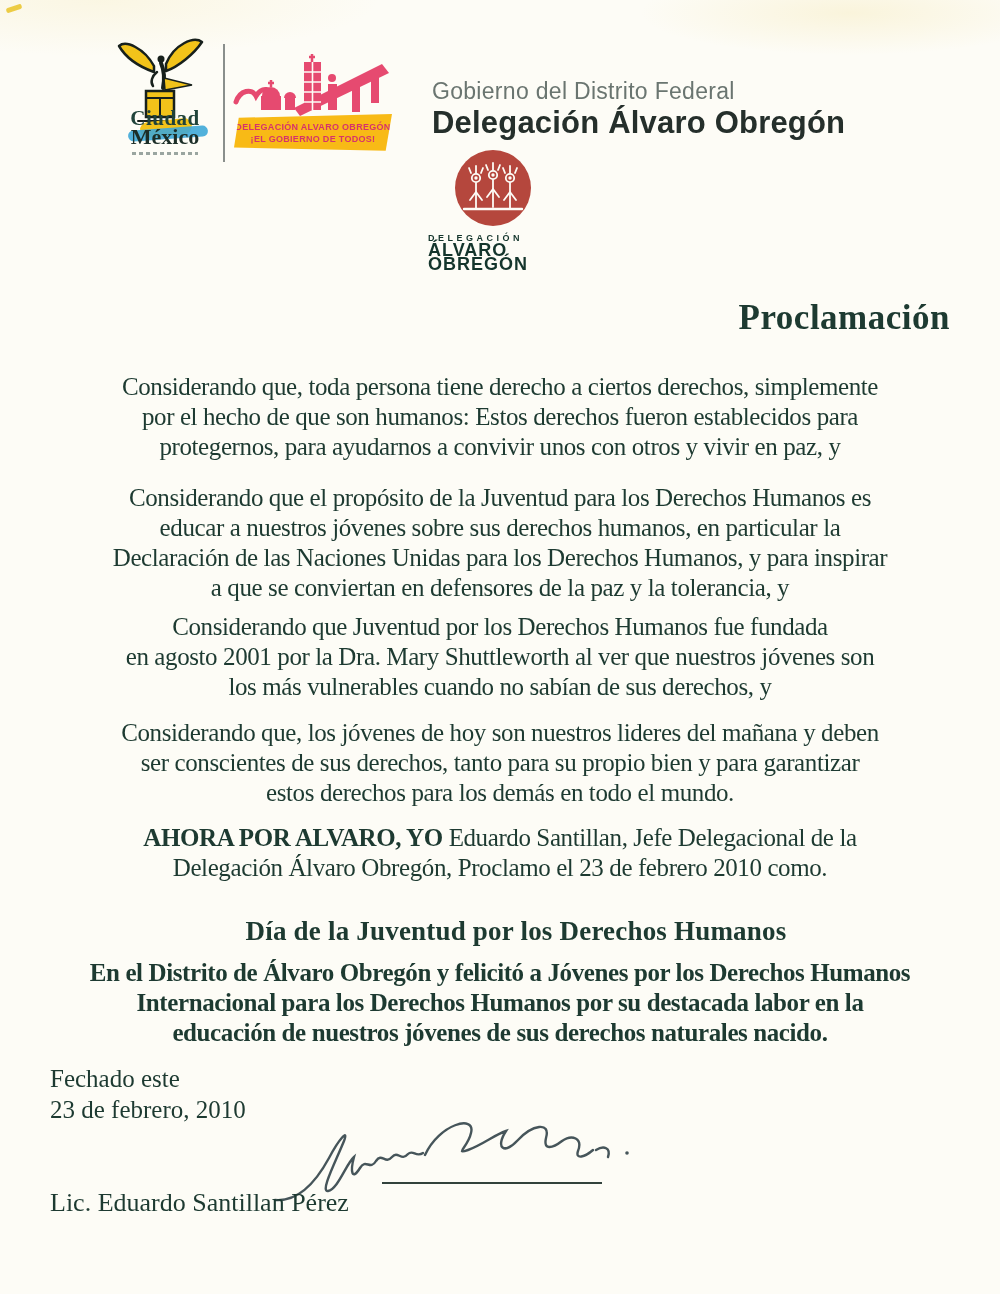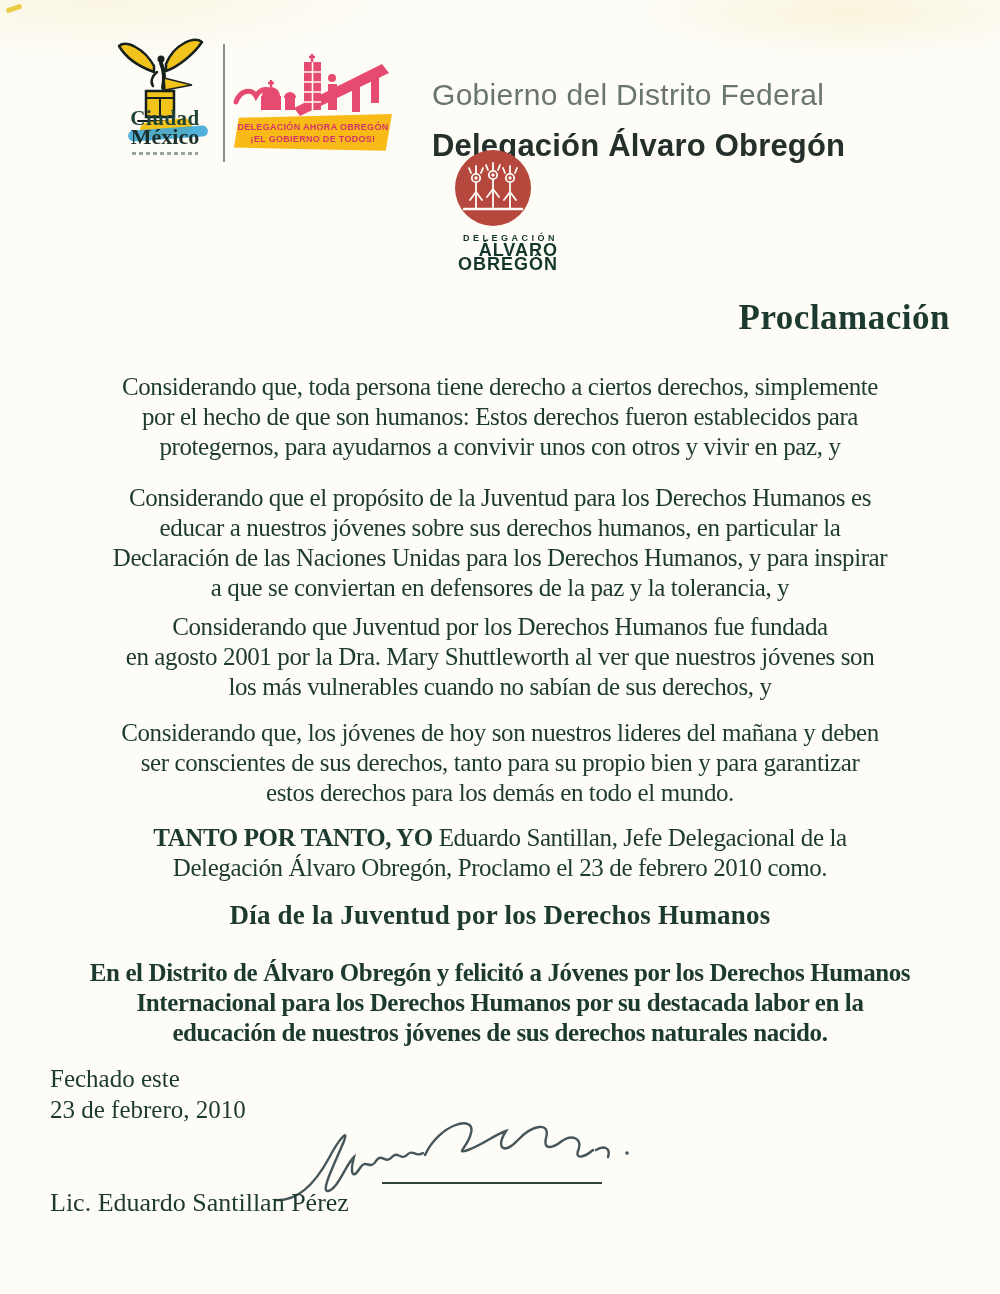--- a/index.html
+++ b/index.html
@@ -30,39 +30,39 @@
   .header-divider { position:absolute; left:223px; top:44px; width:2px; height:118px; background:#8a8f8c; }
 
   .logo-delegacion { position:absolute; left:232px; top:50px; width:162px; height:110px; }
   .banner { position:absolute; left:2px; top:64px; width:158px; height:38px;
     background:#f8ba16; clip-path:polygon(3% 10%, 100% 0%, 96% 97%, 0% 88%);
     display:flex; flex-direction:column; justify-content:center; align-items:center; gap:2px;
     font-family:"Liberation Sans",sans-serif; font-weight:bold; color:#d6336b; }
   .banner div { font-size:9px; line-height:10px; letter-spacing:.3px; white-space:nowrap; }
 
   .gov-text { position:absolute; left:432px; top:78px; font-family:"Liberation Sans","DejaVu Sans",sans-serif; }
-  .gov-line { font-size:30px; color:#6a7570; letter-spacing:.3px; }
-  .delegation-line { font-size:31px; font-weight:bold; color:#252f2b; margin-top:16px; letter-spacing:.2px; }
-
-  
-  .seal { position:absolute; left:428px; top:148px; width:130px; text-align:right; }
+  .gov-line { font-size:23px; color:#6a7570; letter-spacing:.3px; }
+  .delegation-line { font-size:31px; font-weight:bold; color:#252f2b; margin-top:0; letter-spacing:.2px; }
+
+  
+  .seal { position:absolute; left:428px; top:148px; width:130px; text-align:left; }
   .seal svg { display:block; margin:0 auto; }
   .seal-text { margin-top:5px; font-family:"Liberation Sans","DejaVu Sans",sans-serif;
     font-weight:bold; color:#14352c; }
   .seal-l1 { font-size:9px; letter-spacing:3.5px; }
   .seal-l2, .seal-l3 { font-size:18px; letter-spacing:1px; line-height:14px; }
 
   
   .title { position:absolute; left:50px; top:298px; width:900px; margin:0; text-align:right;
     font-size:35px; font-weight:bold; letter-spacing:.5px; }
   .body-par { position:absolute; left:50px; width:900px; margin:0; text-align:center;
     font-size:25px; line-height:30px; letter-spacing:-0.4px; white-space:pre-line; }
   .p1 { top:372px; } .p2 { top:483px; } .p3 { top:612px; } .p4 { top:718px; }
   .p5 { top:823px; } .p6 { top:958px;font-weight:bold; }
-  .day-heading { position:absolute; left:50px; top:900px; width:900px; margin:0; text-align:center;
+  .day-heading { position:absolute; left:50px; top:900px; width:900px; margin:16px; text-align:center;
     font-size:27px; font-weight:bold; letter-spacing:.2px; }
   .dated { position:absolute; left:50px; top:1063px; width:900px; 
     font-size:25px; line-height:31px; }
 
   
   .signature-svg { position:absolute; left:265px; top:1108px; }
   .sig-line { position:absolute; left:382px; top:1182px; width:220px; height:2px; background:#32423c; }
   .signatory { position:absolute; left:50px; top:1188px; width:900px; text-align:left; font-size:26px; }
 </style>
 </head>
@@ -120,21 +120,21 @@
 
           <rect x="120" y="36" width="8" height="26" stroke="none"></rect>
           <rect x="139" y="27" width="8" height="26" stroke="none"></rect>
         </g>
 
         <g stroke="#fdfcf6" stroke-width="1.6">
           <path d="M72 22 L89 22 M72 32 L89 32 M72 42 L89 42 M72 52 L89 52 M80.5 12 L80.5 60"></path>
         </g>
       </svg>
       <div class="banner">
-        <div>DELEGACIÓN AHORA OBREGÓN</div>
+        <div>DELEGACIÓN ALVARO OBREGÓN</div>
         <div>¡EL GOBIERNO DE TODOS!</div>
       </div>
     </div>
 
     <div class="gov-text">
       <div class="gov-line">Gobierno del Distrito Federal</div>
       <div class="delegation-line">Delegación Álvaro Obregón</div>
     </div>
   </div>
 
@@ -182,21 +182,21 @@
 educar a nuestros jóvenes sobre sus derechos humanos, en particular la
 Declaración de las Naciones Unidas para los Derechos Humanos, y para inspirar
 a que se conviertan en defensores de la paz y la tolerancia, y</p>
   <p class="body-par p3">Considerando que Juventud por los Derechos Humanos fue fundada
 en agosto 2001 por la Dra. Mary Shuttleworth al ver que nuestros jóvenes son
 los más vulnerables cuando no sabían de sus derechos, y</p>
   <p class="body-par p4">Considerando que, los jóvenes de hoy son nuestros lideres del mañana y deben
 ser conscientes de sus derechos, tanto para su propio bien y para garantizar
 estos derechos para los demás en todo el mundo.</p>
 
-  <p class="body-par p5"><strong>TANTO POR TANTO, YO</strong><span> Eduardo Santillan, Jefe Delegacional de la
+  <p class="body-par p5"><strong>AHORA POR ALVARO, YO</strong><span> Eduardo Santillan, Jefe Delegacional de la
 Delegación Álvaro Obregón, Proclamo el 23 de febrero 2010 como.</span></p>
 
   <h2 class="day-heading">Día de la Juventud por los Derechos Humanos</h2>
 
   <p class="body-par p6">En el Distrito de Álvaro Obregón y felicitó a Jóvenes por los Derechos Humanos
 Internacional para los Derechos Humanos por su destacada labor en la
 educación de nuestros jóvenes de sus derechos naturales nacido.</p>
 
   <div class="dated">
     <div>Fechado este</div>

